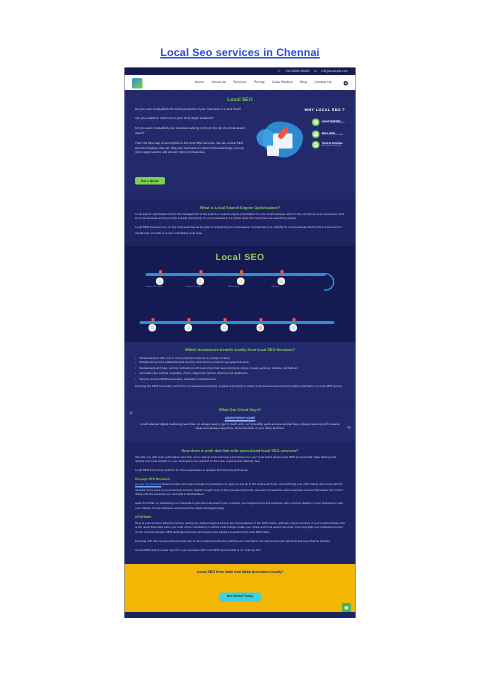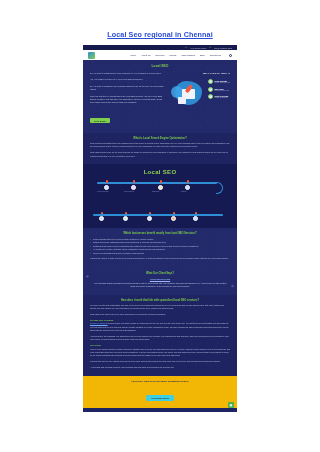--- a/index.html
+++ b/index.html
@@ -122,21 +122,21 @@
 
   .fab { position:absolute; right:3px; bottom:4px; width:6px; height:6px;
     background:#4caf50; border-radius:1px; display:flex; align-items:center;
     justify-content:center; font-size:3px; color:#fff; }
 </style>
 </head>
 <body>
 
 <div class="page">
 
-  <a class="doc-title">Local Seo regional in Chennai</a>
+  <a class="doc-title">Local Seo services in Chennai</a>
 
   <div class="frame">
 
     <div class="topbar">
       <span class="ic">✆</span>
       <span>+91 00000 00000</span>
       <span class="ic">✉</span>
       <span>info@example.com</span>
     </div>
 

